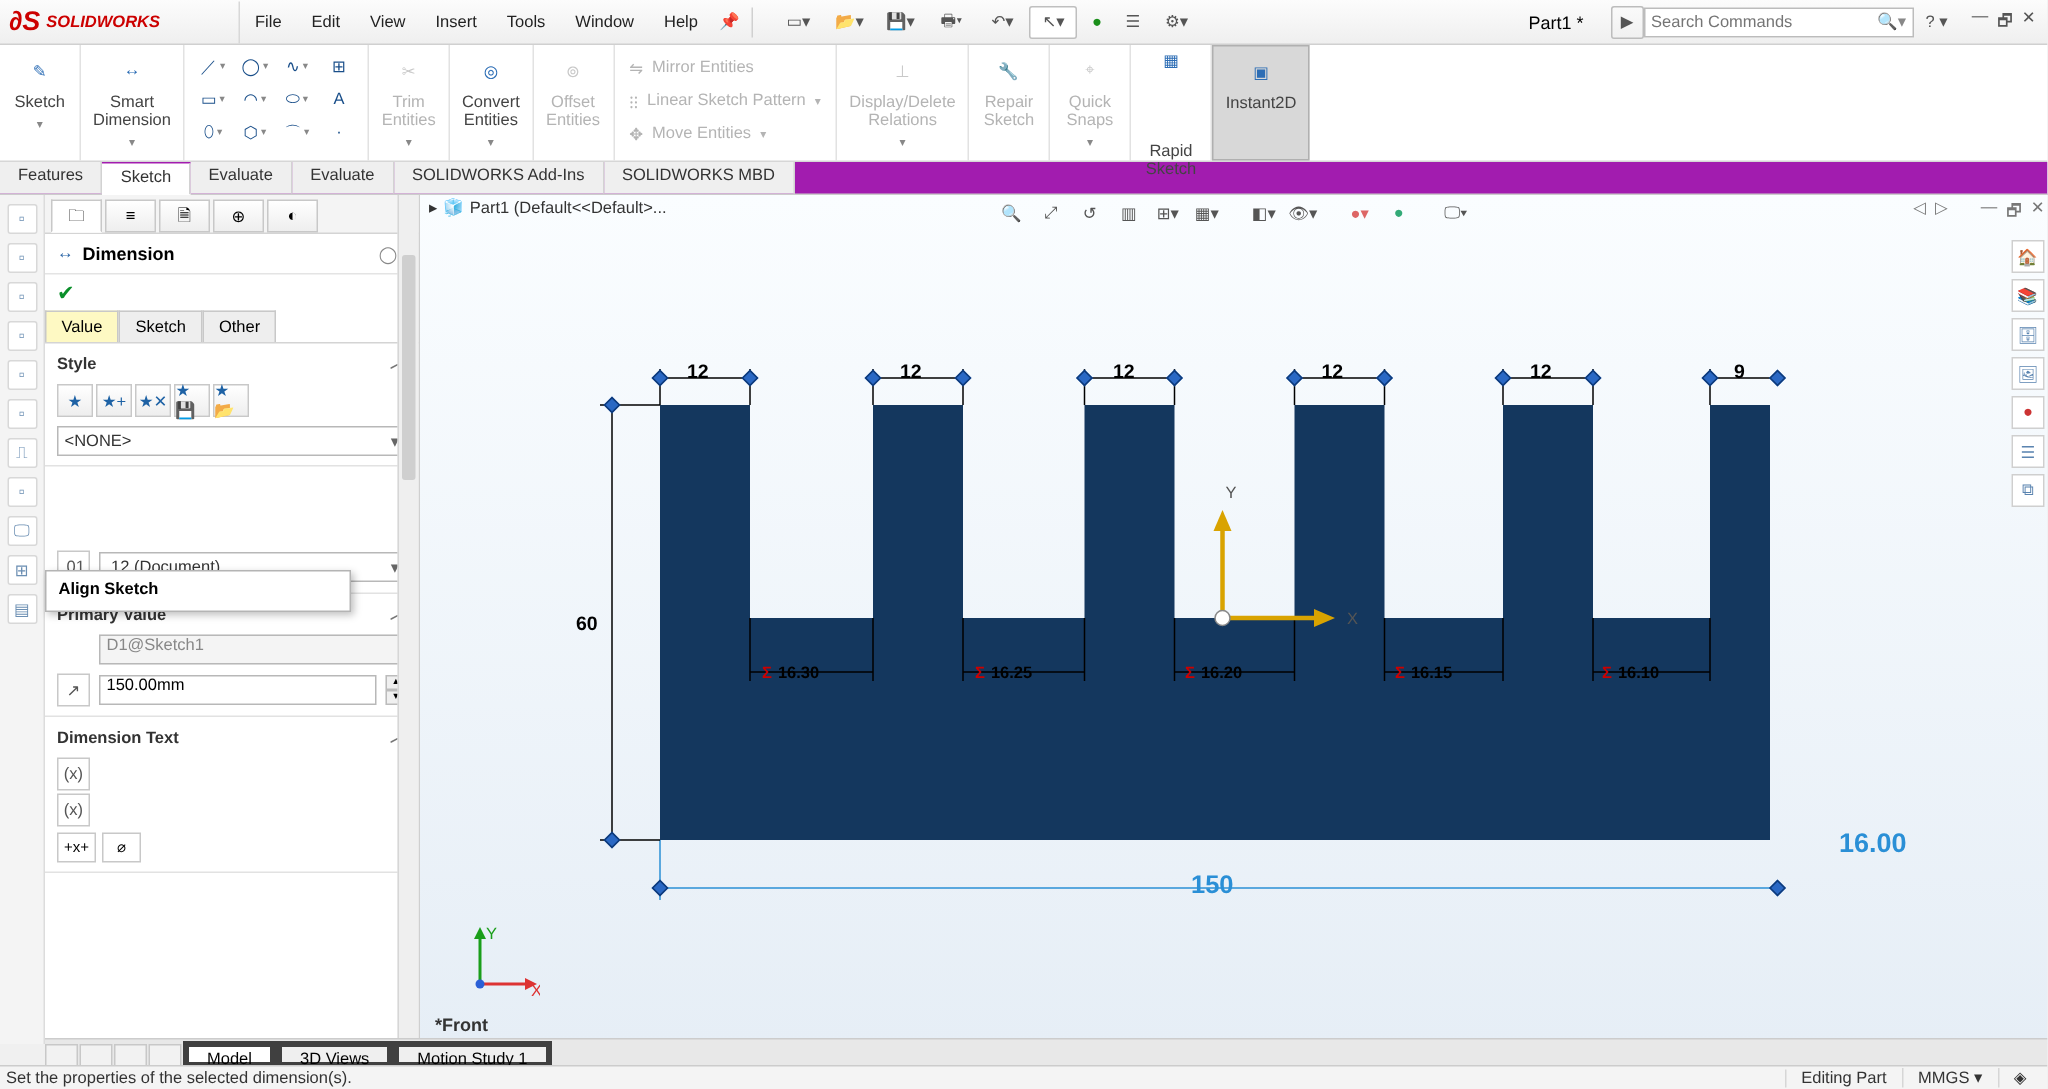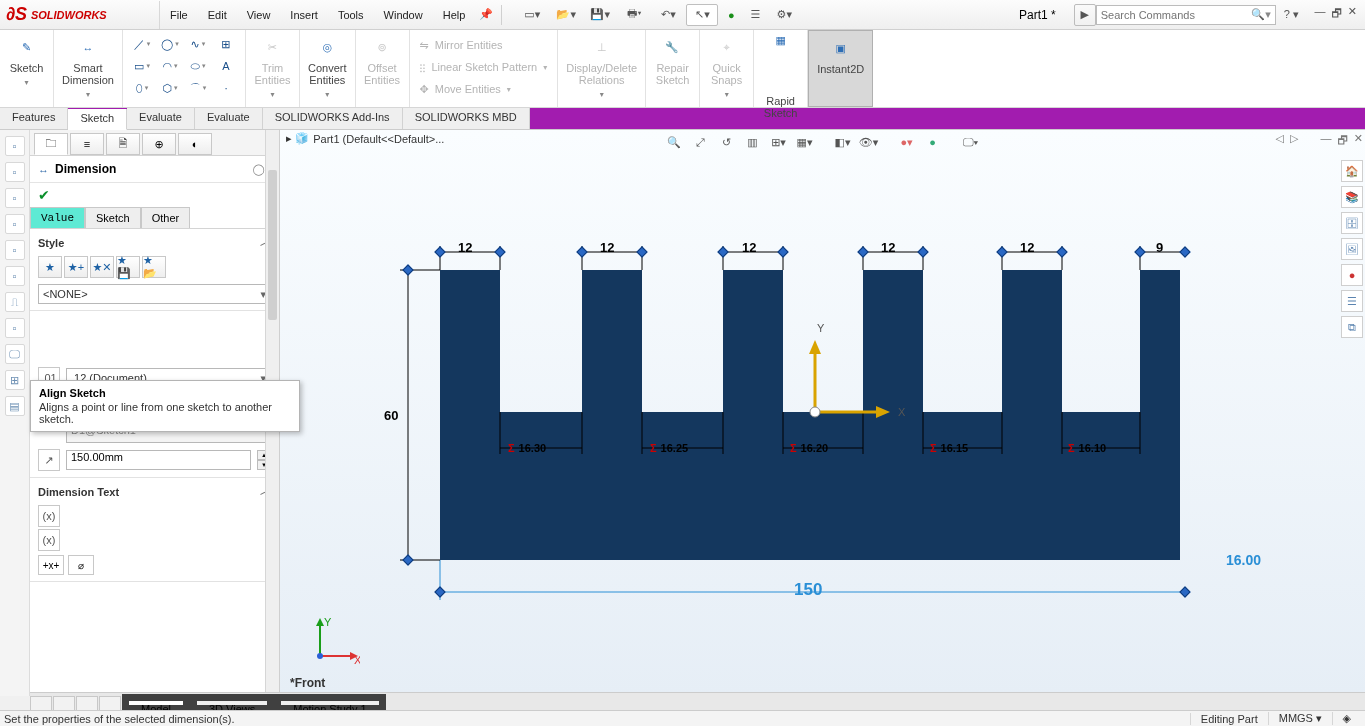--- a/index.html
+++ b/index.html
@@ -47,69 +47,69 @@
 .panel-tabs { height:26px; border-bottom:1px solid #d4d4d4; display:flex; padding:3px 4px 0; gap:2px; background:#f4f4f4;}
 .panel-tabs .pt { width:34px; height:22px; border:1px solid #c8c8c8; background:linear-gradient(#fff,#eee); display:flex; align-items:center; justify-content:center;}
 .panel-tabs .pt.active { background:#fff; border-bottom:1px solid #fff;}
 .panel-head { display:flex; align-items:center; padding:6px 8px; border-bottom:1px solid #e4e4e4;}
 .panel-head .hicon { color:#2e68a8; margin-right:6px;}
 .panel-head .title { font-weight:bold; font-size:12px;}
 .panel-head .help { margin-left:auto; color:#888;}
 .panel .accept { padding:4px 8px; color:#0a8f2a; font-size:14px;}
 .pm-tabs { display:flex; border-bottom:1px solid #d4d4d4;}
 .pm-tabs .pmt { padding:4px 10px; border:1px solid #c8c8c8; background:#eee; border-bottom:none;}
-.pm-tabs .pmt.active { background:#5eead4;font-family:Liberation Mono, monospace;}
+.pm-tabs .pmt.active { background:#fef9c3;}
 .section { border-bottom:1px solid #e2e2e2; padding:6px 8px;}
 .section .sh { display:flex; align-items:center; font-weight:bold; font-size:11px; color:#333;}
 .section .sh .chev { margin-left:auto; color:#777;}
 .style-icons { display:flex; gap:2px; margin:6px 0;}
 .style-icons .sti { width:24px; height:22px; border:1px solid #c8c8c8; background:linear-gradient(#fff,#eee); display:flex; align-items:center; justify-content:center; color:#1e62a5;}
 .combo { width:100%; height:20px; border:1px solid #b8b8b8; background:#fff; display:flex; align-items:center; padding:0 4px; font-size:11px; color:#333;}
 .combo .cdd { margin-left:auto; color:#666;}
 .field-row { display:flex; align-items:center; gap:6px; margin-top:6px;}
 .field-row .ic2 { width:22px; height:22px; border:1px solid #c8c8c8; background:#fff; display:flex; align-items:center; justify-content:center; color:#555;}
 .field-row .inp { flex:1; height:20px; border:1px solid #b8b8b8; background:#fff; padding:0 4px; font-size:11px; color:#888;}
 .spin { width:14px; display:flex; flex-direction:column;}
 .spin span { height:10px; border:1px solid #bcbcbc; background:#f0f0f0; font-size:7px; line-height:7px; text-align:center;}
 .dim-text { border:1px solid #bcbcbc; height:46px; padding:2px 4px; font-size:10px; color:#555;}
 .toggle-row { display:flex; gap:4px; margin-top:4px;}
 .toggle-row .tg { width:26px; height:20px; border:1px solid #c8c8c8; background:#fff; display:flex; align-items:center; justify-content:center; font-size:10px;}
 
 
-.tooltip { position:absolute; left:30px; top:250px; width:270px; background:#fff; border:1px solid #b4b4b4; box-shadow:2px 2px 5px rgba(0,0,0,.25); padding:6px 8px; z-index:20;}
+.tooltip { position:absolute; left:30px; top:250px; width:204px; background:#fff; border:1px solid #b4b4b4; box-shadow:2px 2px 5px rgba(0,0,0,.25); padding:6px 8px; z-index:20;}
 .tooltip .tt-title { font-weight:bold; margin-bottom:2px;}
 .tooltip .tt-body { font-size:11px; color:#333;}
 
 
 .canvas-wrap { flex:1; position:relative; background:linear-gradient(#fafdff,#e6eef6);}
 .breadcrumb { position:absolute; top:2px; left:6px; font-size:11px; color:#333; display:flex; align-items:center; gap:4px;}
 .breadcrumb .bicon { color:#c79a3b;}
 .view-tools { position:absolute; top:0; left:50%; transform:translateX(-50%); display:flex; gap:4px; padding:2px;}
 .view-tools .vt { width:22px; height:20px; display:flex; align-items:center; justify-content:center; color:#555;}
 .rightcol { position:absolute; right:2px; top:30px; display:flex; flex-direction:column; gap:4px;}
 .rightcol .rc { width:22px; height:22px; border:1px solid #cfcfcf; background:#fff; display:flex; align-items:center; justify-content:center; color:#5b84b0;}
 .canvas-win-ctrl { position:absolute; right:2px; top:2px; display:flex; gap:6px; color:#777; }
 
 
 .sketch { position:absolute; left:60px; top:110px; width:840px; height:400px;}
 .shape { fill:#14375e;}
 .dim-lbl { position:absolute; font-size:13px; font-weight:bold; color:#000;}
 .dim-equ { position:absolute; font-size:13px; font-weight:bold; color:#000;}
 .dim-equ .sigma { color:#c00; margin-right:4px;}
 .dim-main { position:absolute; font-size:17px; font-weight:bold; color:#2a8fd6;}
-.dim-side { position:absolute; font-size:14px; font-weight:bold; color:#2a8fd6;}
+.dim-side { position:absolute; font-size:18px; font-weight:bold; color:#2a8fd6;}
 .handle { position:absolute; width:8px; height:8px; background:#2a68c4; border:1px solid #0d3a7a; transform:rotate(45deg);}
 
 .view-name { position:absolute; left:10px; bottom:6px; font-weight:bold; font-size:12px; color:#333;}
 .triad { position:absolute; left:30px; bottom:30px;}
 
 
 .btabs { position:absolute; left:30px; right:0; bottom:14px; height:20px; background:#e8e8e8; border-top:1px solid #ccc; display:flex; align-items:flex-end;}
 .btabs .bseg { width:22px; height:16px; border:1px solid #c8c8c8; background:#f2f2f2; margin-right:1px;}
-.btabs .btab { padding:2px 12px; border:7px solid #404040; background:#efefef; height:18px;}
+.btabs .btab { padding:2px 12px; border:4px solid #404040; background:#efefef; height:18px;}
 .btabs .btab.active { background:#fff;}
 
 
 .statusbar { position:absolute; bottom:0; left:0; right:0; height:16px; background:#f4f4f4; border-top:1px solid #ccc; display:flex; align-items:center; font-size:11px; padding:0 4px; color:#333;}
 .statusbar .spacer { flex:1;}
 .statusbar .pill { padding:0 10px; border-left:1px solid #d6d6d6;}
 
 .scrollbar-v { position:absolute; right:0; top:0; bottom:0; width:14px; background:#efefef; border-left:1px solid #d6d6d6;}
 .scrollbar-v .thumb { position:absolute; left:2px; right:2px; top:40px; height:150px; background:#cfcfcf; border-radius:2px;}
 </style>
@@ -348,21 +348,20 @@
         </div>
       </div>
     </div>
     <div class="scrollbar-v">
         <div class="thumb"></div>
       </div>
   </div>
 
   <div class="tooltip">
     <div class="tt-title">Align Sketch</div>
-    <div class="tt-body">Aligns a point or line from one sketch to another sketch.</div>
   </div>
 
   <div class="canvas-wrap">
     <div class="breadcrumb">
       <span>▸</span>
         <span class="bicon">🧊</span>
       <span>Part1 (Default&lt;&lt;Default&gt;...</span>
     </div>
     <div class="view-tools">
       <span class="vt">🔍</span>

